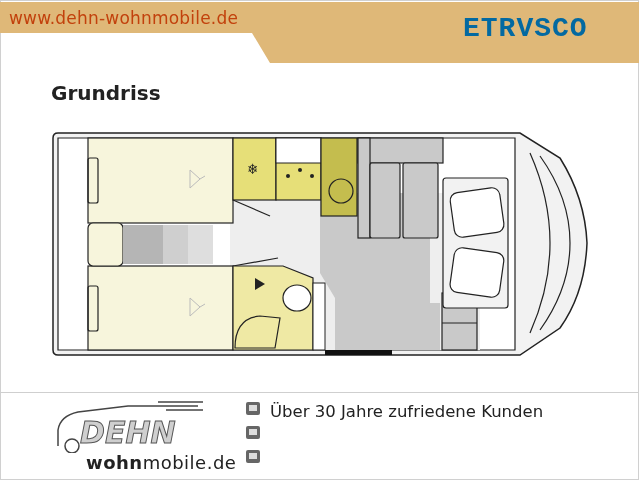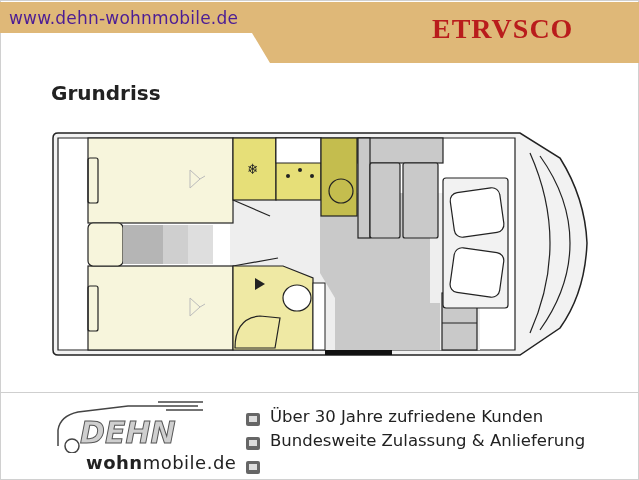--- a/index.html
+++ b/index.html
@@ -1,26 +1,26 @@
 <!DOCTYPE html>
 <html><head>
 <meta charset="utf-8">
 <style>
   html,body{margin:0;padding:0;}
   body{width:639px;height:480px;position:relative;background:#fff;font-family:"DejaVu Sans",sans-serif;overflow:hidden;}
   .frame{position:absolute;left:0;top:0;width:637px;height:478px;border:1px solid #d0d0d0;}
   .banner{position:absolute;left:0;top:0;width:639px;height:64px;}
   .banner svg{position:absolute;left:0;top:0;}
-  .site-url{position:absolute;left:9px;top:8px;font-size:17px;color:#4c1d95;letter-spacing:0.2px;}
-  .brand{position:absolute;left:432px;top:13px;font-size:28px;font-weight:bold;color:#b91c1c;letter-spacing:1px;font-family:Liberation Serif, serif;}
+  .site-url{position:absolute;left:9px;top:8px;font-size:17px;color:#c2410c;letter-spacing:0.2px;}
+  .brand{position:absolute;left:463px;top:13px;font-size:28px;font-weight:bold;color:#0369a1;letter-spacing:1px;font-family:Liberation Mono, monospace;}
   .title{position:absolute;left:51px;top:81px;font-size:20px;font-weight:bold;color:#222;}
   .plan{position:absolute;left:50px;top:128px;}
   .footer{position:absolute;left:0;top:392px;width:639px;height:88px;border-top:1px solid #cfcfcf;}
   .footer-list{position:absolute;left:246px;top:402px;}
-  .footer-item{display:flex;align-items:flex-end;height:24px;}
+  .footer-item{display:flex;align-items:flex-start;height:24px;}
   .footer-icon{width:14px;height:13px;background:#666;border-radius:2px;margin-right:10px;position:relative;}
   .footer-icon::after{content:"";position:absolute;left:3px;top:3px;width:8px;height:6px;background:#ddd;}
   .footer-text{font-size:16.5px;color:#222;}
   .logo{position:absolute;left:38px;top:398px;}
   .logo-sub{position:absolute;left:46px;top:452px;font-size:18px;color:#222;letter-spacing:0.5px;margin-left:40px;}
   .logo-sub b{font-weight:bold;}
 </style>
 </head>
 <body>
 
@@ -104,18 +104,17 @@
 </div>
 <div class="logo-sub"><b>wohn</b><span>mobile.de</span></div>
 
 <div class="footer-list">
   <div class="footer-item">
     <span class="footer-icon"></span>
     <span class="footer-text">Über 30 Jahre zufriedene Kunden</span>
   </div>
   <div class="footer-item">
     <span class="footer-icon"></span>
-    <span class="footer-text">Bundesweite Zulassung &amp; Anlieferung</span>
   </div>
   <div class="footer-item">
     <span class="footer-icon"></span>
   </div>
 </div>
 
 </body></html>

